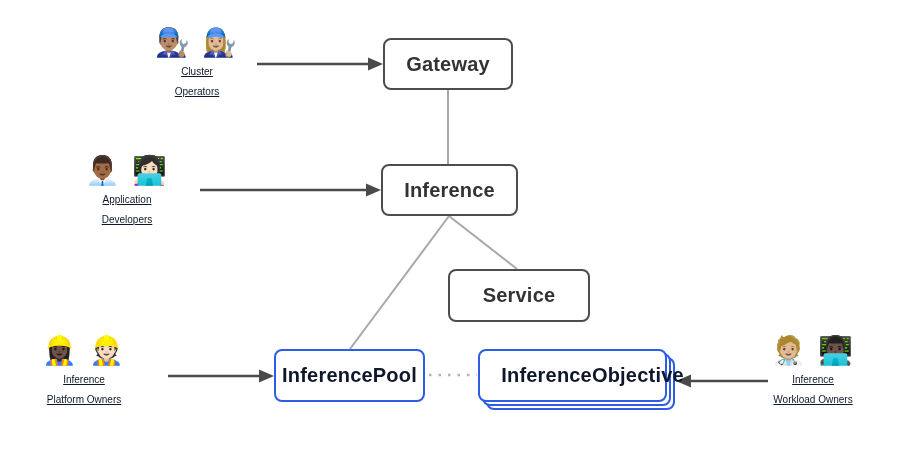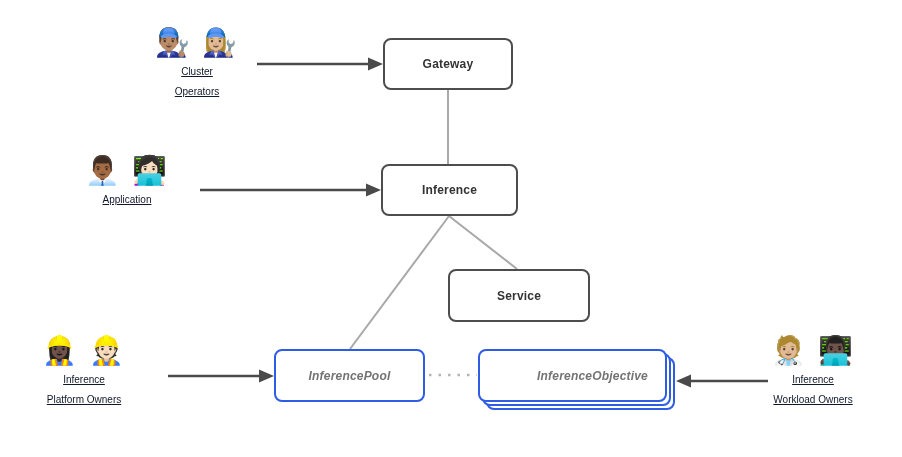--- a/index.html
+++ b/index.html
@@ -26,31 +26,30 @@
     box-sizing: border-box;
     background: #ffffff;
     border: 2px solid #4d4d4d;
     border-radius: 8px;
     display: flex;
     align-items: center;
     justify-content: center;
     z-index: 3;
   }
   .node .node-label {
-    font-size: 12px;
+    font-size: 20px;
     font-weight: bold;
     color: #333333;
     letter-spacing: 0.2px;
   }
   .node.blue {
     border-color: #2e5ce4;
   }
   .node.blue .node-label {
-    color: #737373;
-    font-style: italic;
+    color: #0f172a;
   }
   .stack-layer {
     position: absolute;
     box-sizing: border-box;
     background: #ffffff;
     border: 2px solid #2e5ce4;
     border-radius: 8px;
     z-index: 2;
   }
   #node-gateway          { left: 383px; top: 38px;  width: 130px; height: 52px; }
@@ -136,20 +135,21 @@
 
   <div class="actor" id="actor-cluster-operators">
     <div class="actor-icons">👨🏽‍🔧 👩🏼‍🔧</div>
     <div class="actor-label">Cluster</div>
     <div class="actor-label">Operators</div>
   </div>
 
   <div class="actor" id="actor-application-developers">
     <div class="actor-icons">👨🏾‍💼 👩🏻‍💻</div>
     <div class="actor-label">Application</div>
+    <div class="actor-label">Developers</div>
   </div>
 
   <div class="actor" id="actor-inference-platform-owners">
     <div class="actor-icons">👷🏿‍♀️ 👷🏻</div>
     <div class="actor-label">Inference</div>
     <div class="actor-label">Platform Owners</div>
   </div>
 
   <div class="actor" id="actor-inference-workload-owners">
     <div class="actor-icons">🧑🏼‍⚕️ 👨🏿‍💻</div>

